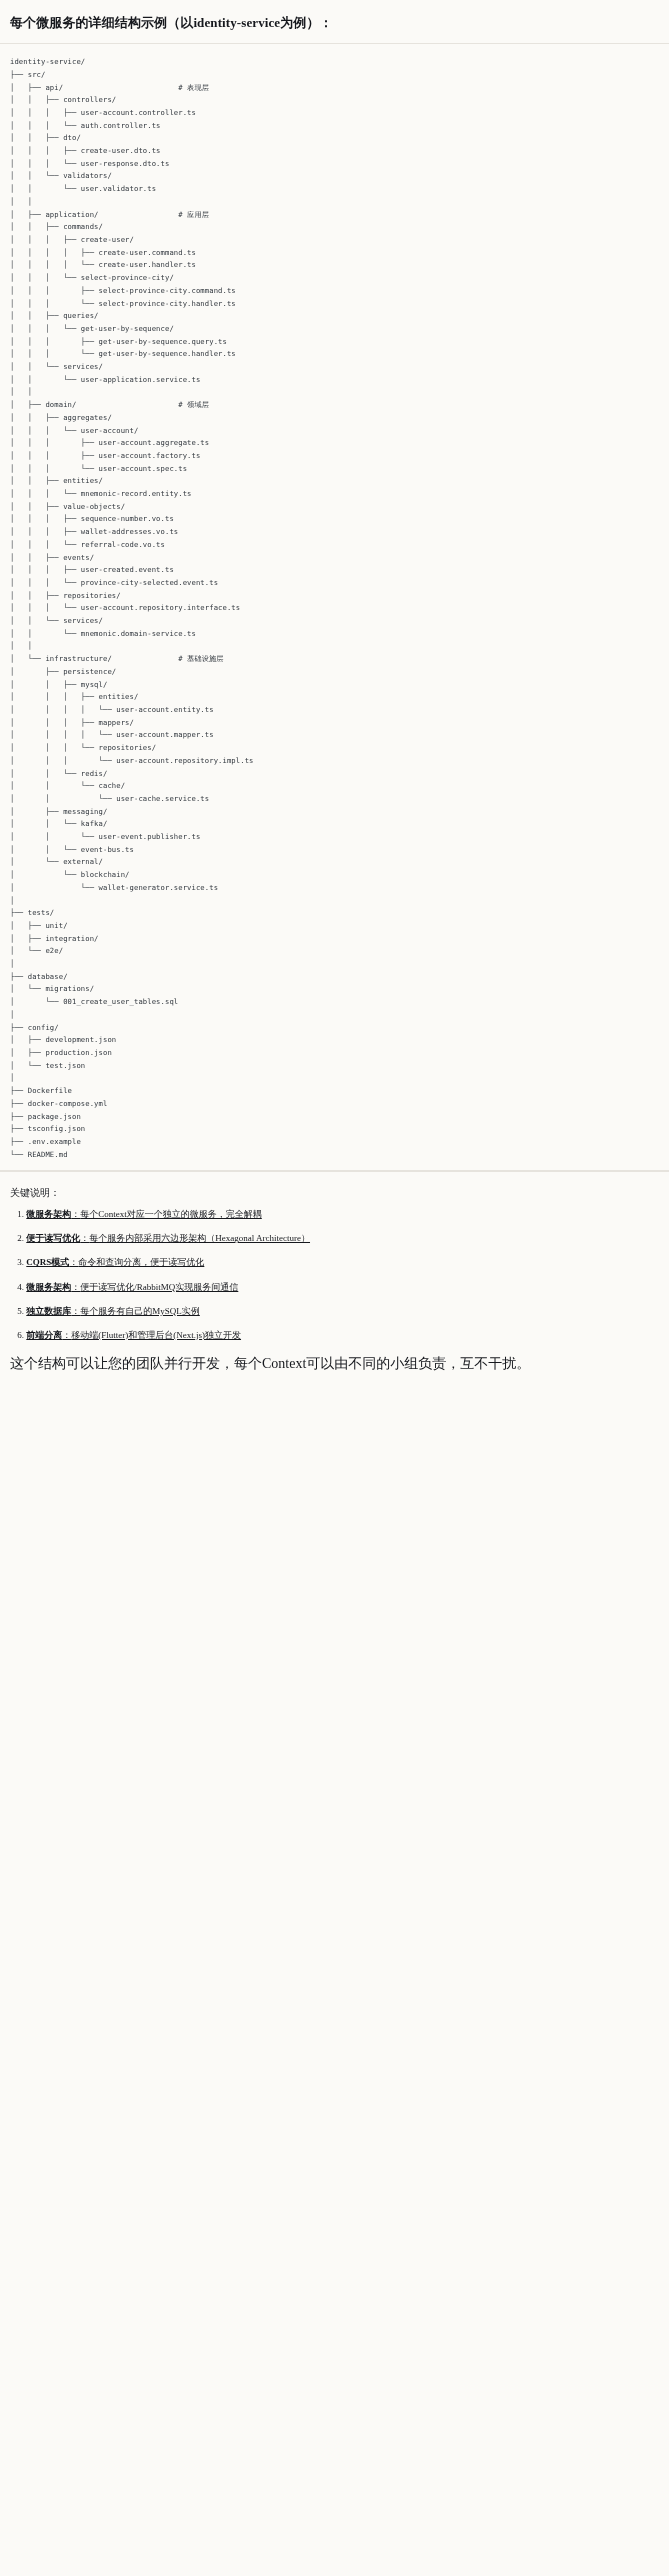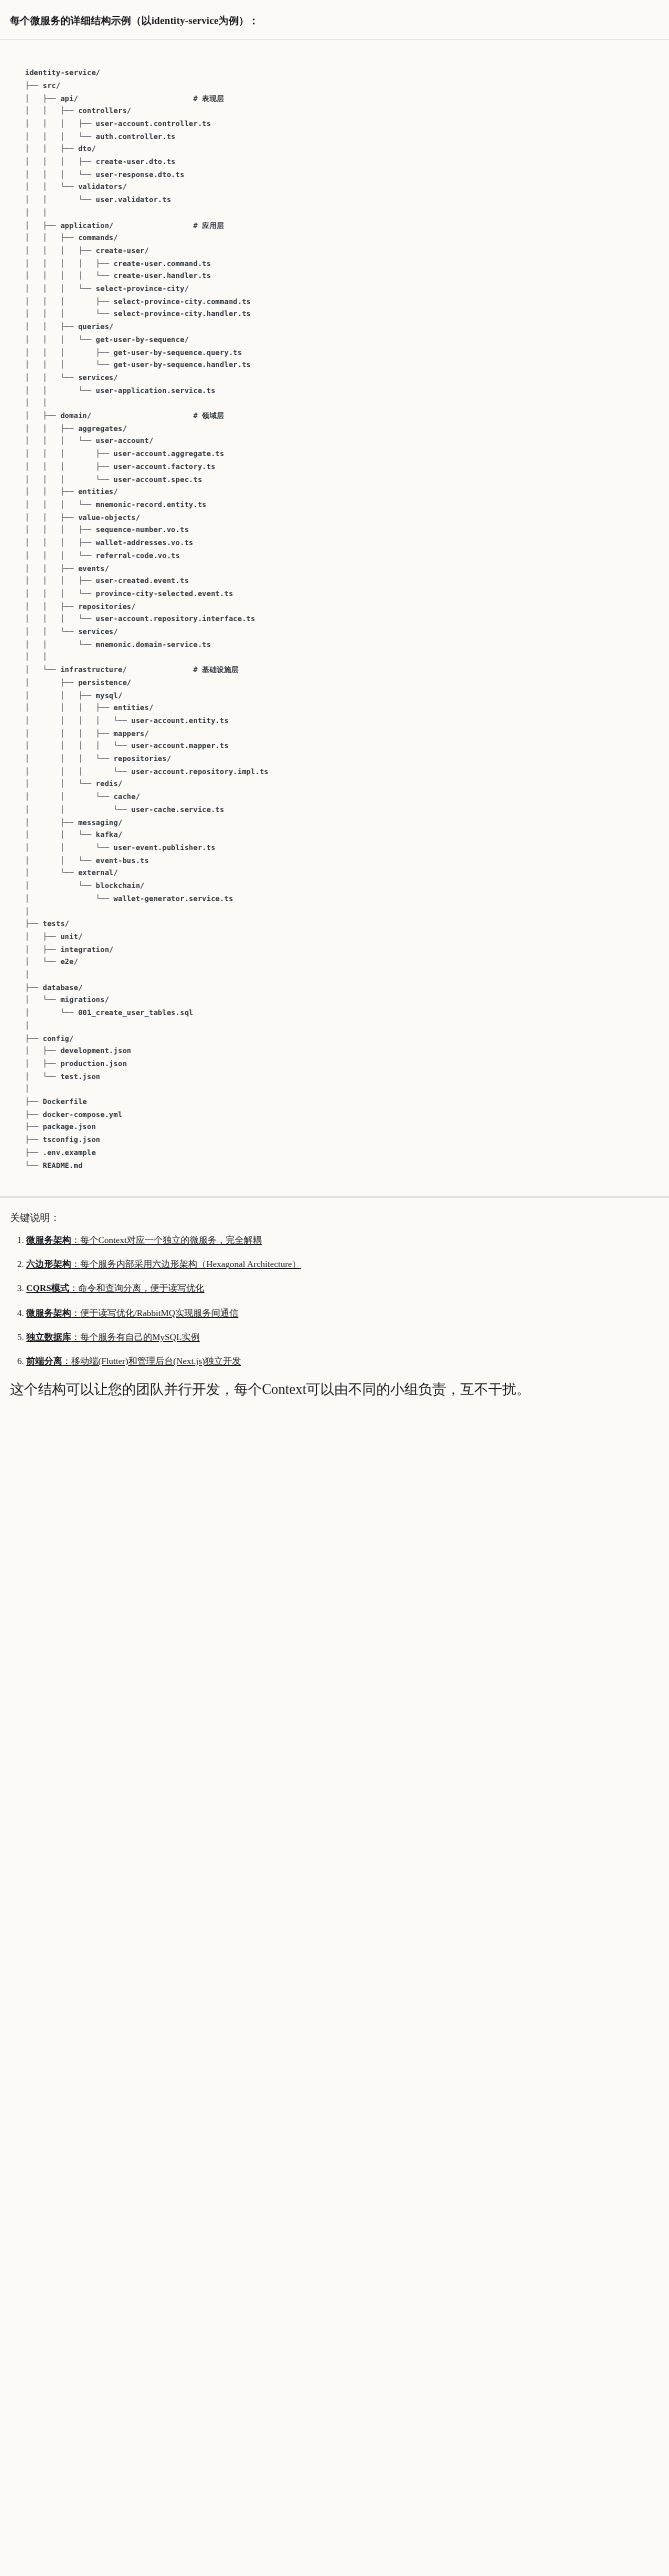--- a/index.html
+++ b/index.html
@@ -21,42 +21,41 @@
   }
 
   
   .title-block {
     padding: 13.8px 10px 11.3px 10px;
     border-bottom: 0.6px solid #e6e3dd;
     background: #fbfaf7;
   }
   .title {
     font-family: "Liberation Serif", "DejaVu Serif", serif;
-    font-size: 10px;
+    font-size: 13px;
     font-weight: bold;
     line-height: 1.35;
     color: #16181d;
     letter-spacing: 0.1px;
   }
 
   
   .tree-block {
     padding: 12.5px 10px 8.8px 10px;
     background: #fbfaf7;
   }
   pre.tree {
-    margin: 15px;
+    margin: 0;
     font-family: "DejaVu Sans Mono", "Liberation Mono", monospace;
     font-size: 7.2px;
     line-height: 12.7px;
     color: #30363d;
     white-space: pre;
     letter-spacing: 0.1px;
     tab-size: 4;
-    font-weight: bold;
   }
 
   
   .keys-block {
     padding: 6.3px 10px 5px 10px;
     border-top: 0.6px solid #e6e3dd;
     background: #fbfaf7;
   }
   .keys-heading {
     font-size: 10px;
@@ -194,21 +193,21 @@
 
   <div class="divider"></div>
 
   <div class="keys-block">
     <div class="keys-heading">关键说明：</div>
     <ol class="keys">
       <li>
         <span class="kterm">微服务架构</span><span>：</span><span>每个Context对应一个独立的微服务，完全解耦</span>
       </li>
       <li>
-        <span class="kterm">六边形架构</span><span>：</span><span>每个服务内部采用六边形架构（Hexagonal Architecture）</span>
+        <span class="kterm">便于读写优化</span><span>：</span><span>每个服务内部采用六边形架构（Hexagonal Architecture）</span>
       </li>
       <li>
         <span class="kterm">CQRS模式</span><span>：</span><span>命令和查询分离，便于读写优化</span>
       </li>
       <li>
         <span class="kterm">微服务架构</span><span>：</span><span>便于读写优化/RabbitMQ实现服务间通信</span>
       </li>
       <li>
         <span class="kterm">独立数据库</span><span>：</span><span>每个服务有自己的MySQL实例</span>
       </li>

